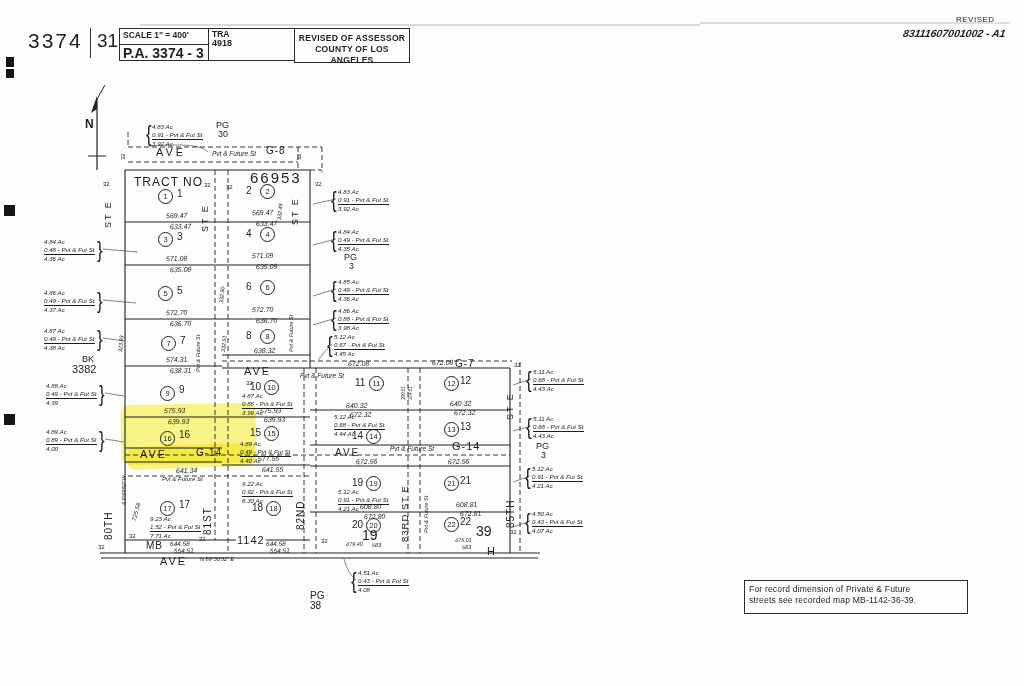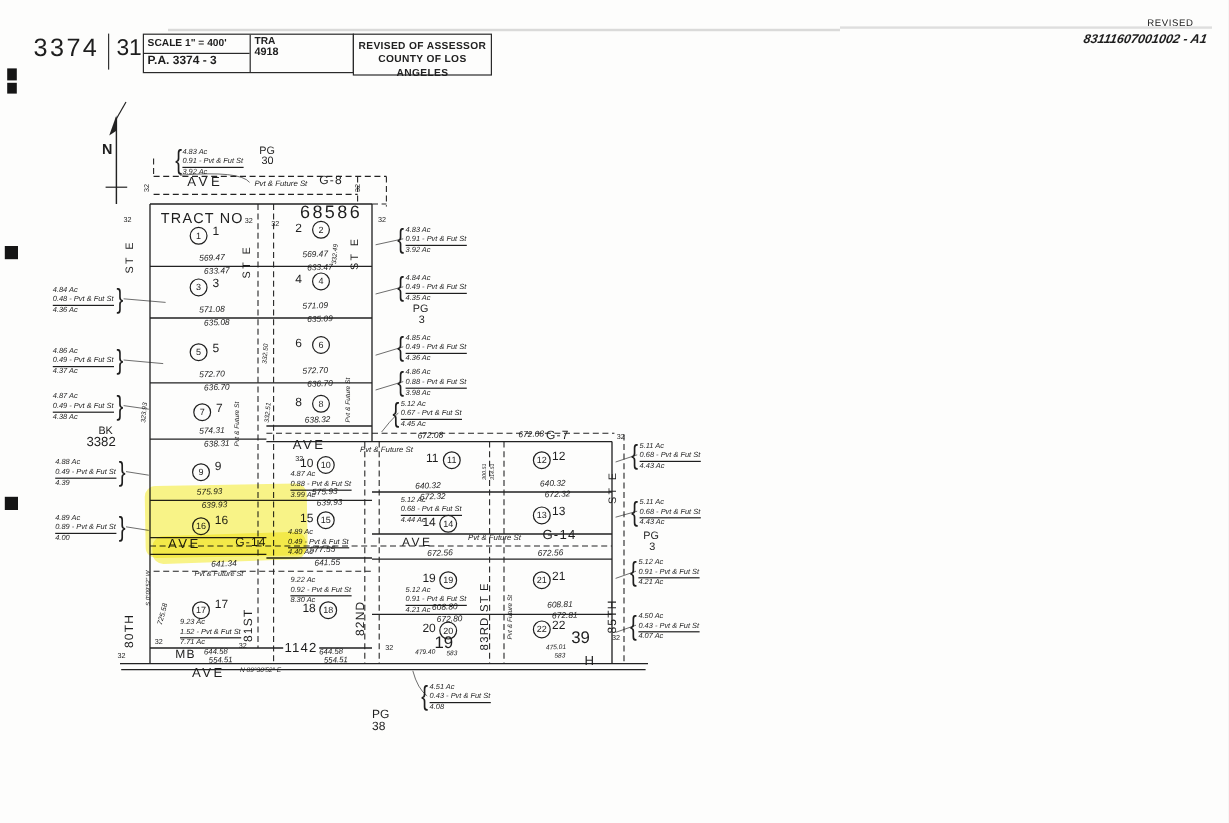--- a/index.html
+++ b/index.html
@@ -65,21 +65,21 @@
   <div class="smudge" style="left:700px;top:22px;width:310px;height:2px;opacity:.3"></div>
 
   <div class="lbl" style="left:28px;top:30px;font-size:21px;letter-spacing:2px">3374</div>
   <div class="mark" style="left:90px;top:28px;width:1px;height:30px;background:#333"></div>
   <div class="lbl" style="left:97px;top:31px;font-size:19px">31</div>
   <div class="box" style="left:119px;top:28px;width:174px;height:31px">
     <div style="position:absolute;left:0;top:15px;width:88px;height:1px;background:#2a2a2a"></div>
     <div style="position:absolute;left:88px;top:0;width:1px;height:31px;background:#2a2a2a"></div>
   </div>
   <div class="lbl" style="left:123px;top:31px;font-size:8.5px;font-weight:bold">SCALE 1" = 400'</div>
-  <div class="lbl" style="left:123px;top:46px;font-size:10px;font-weight:bold">P.A. 3374 - 3</div>
+  <div class="lbl" style="left:123px;top:46px;font-size:14px;font-weight:bold">P.A. 3374 - 3</div>
   <div class="lbl" style="left:212px;top:30px;font-size:8.5px;font-weight:bold">TRA</div>
   <div class="lbl" style="left:212px;top:39px;font-size:9px;font-weight:bold">4918</div>
   <div class="box" id="office-box" style="left:294px;top:28px;width:114px;height:29px">
     <div>REVISED OF ASSESSOR</div>
     <div>COUNTY OF LOS ANGELES</div>
   </div>
   <div class="lbl" style="left:956px;top:16px;font-size:8px;letter-spacing:.5px">REVISED</div>
   <div class="lbl it" style="left:903px;top:28px;font-size:10.5px;transform:skewX(-10deg);font-weight:bold">83111607001002 - A1</div>
 
   <div class="lbl" style="left:85px;top:118px;font-size:12px;font-weight:bold">N</div>
@@ -93,21 +93,21 @@
   <div class="lbl" style="left:310px;top:591px;font-size:10px">PG</div>
   <div class="lbl" style="left:310px;top:601px;font-size:10px">38</div>
   <div class="lbl" style="left:82px;top:355px;font-size:9px">BK</div>
   <div class="lbl" style="left:72px;top:364px;font-size:11px">3382</div>
   <div class="lbl" style="left:146px;top:541px;font-size:10px;letter-spacing:1px">MB</div>
   <div class="lbl" style="left:236px;top:535px;font-size:11px;letter-spacing:1px;background:#fdfdfc;padding:0 1px">1142</div>
   <div class="lbl" style="left:362px;top:528px;font-size:14px">19</div>
   <div class="lbl" style="left:476px;top:524px;font-size:14px">39</div>
 
   <div class="lbl" style="left:134px;top:176px;font-size:12px;letter-spacing:1px">TRACT NO</div>
-  <div class="lbl" style="left:250px;top:170px;font-size:15px;letter-spacing:2px">68586</div>
+  <div class="lbl" style="left:250px;top:170px;font-size:15px;letter-spacing:2px">66953</div>
 
   <div class="lbl" style="left:156px;top:147px;font-size:11px;letter-spacing:3px">AVE</div>
   <div class="lbl it" style="left:212px;top:151px;font-size:6.5px">Pvt &amp; Future St</div>
   <div class="lbl" style="left:266px;top:146px;font-size:10px;letter-spacing:1px">G-8</div>
 
   <div class="lbl" style="left:244px;top:366px;font-size:11px;letter-spacing:2px">AVE</div>
   <div class="lbl it" style="left:300px;top:373px;font-size:6.5px">Pvt &amp; Future St</div>
   <div class="lbl" style="left:455px;top:359px;font-size:10px;letter-spacing:1px">G-7</div>
 
   <div class="lbl" style="left:140px;top:449px;font-size:11px;letter-spacing:2px">AVE</div>
@@ -368,17 +368,21 @@
   <div class="lbl tick rot" style="left:120px;top:160px">32</div>
   <div class="lbl tick rot" style="left:296px;top:160px">32</div>
   <div class="lbl tick" style="left:246px;top:380px">32</div>
   <div class="lbl tick" style="left:514px;top:362px">32</div>
   <div class="lbl tick" style="left:98px;top:544px">32</div>
   <div class="lbl tick" style="left:129px;top:533px">32</div>
   <div class="lbl tick" style="left:199px;top:536px">32</div>
   <div class="lbl tick" style="left:321px;top:538px">32</div>
   <div class="lbl tick" style="left:510px;top:529px">32</div>
 
+  <div class="box" id="note-box" style="left:744px;top:580px;width:214px;height:26px">
+    <div>For record dimension of Private &amp; Future</div>
+    <div>streets see recorded map MB-1142-36-39.</div>
+  </div>
 
   <div class="hl" style="left:121px;top:404px;width:135px;height:60px;transform:rotate(-1deg)"></div>
   <div class="hl" style="left:127px;top:445px;width:128px;height:23px;transform:rotate(-2deg)"></div>
 
 </div>
 
 </body></html>

